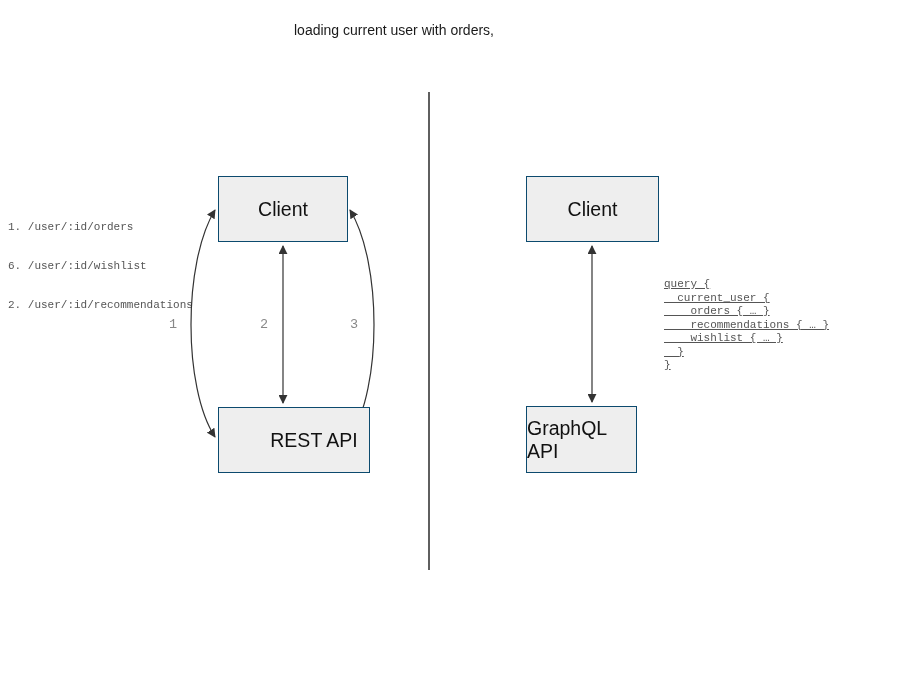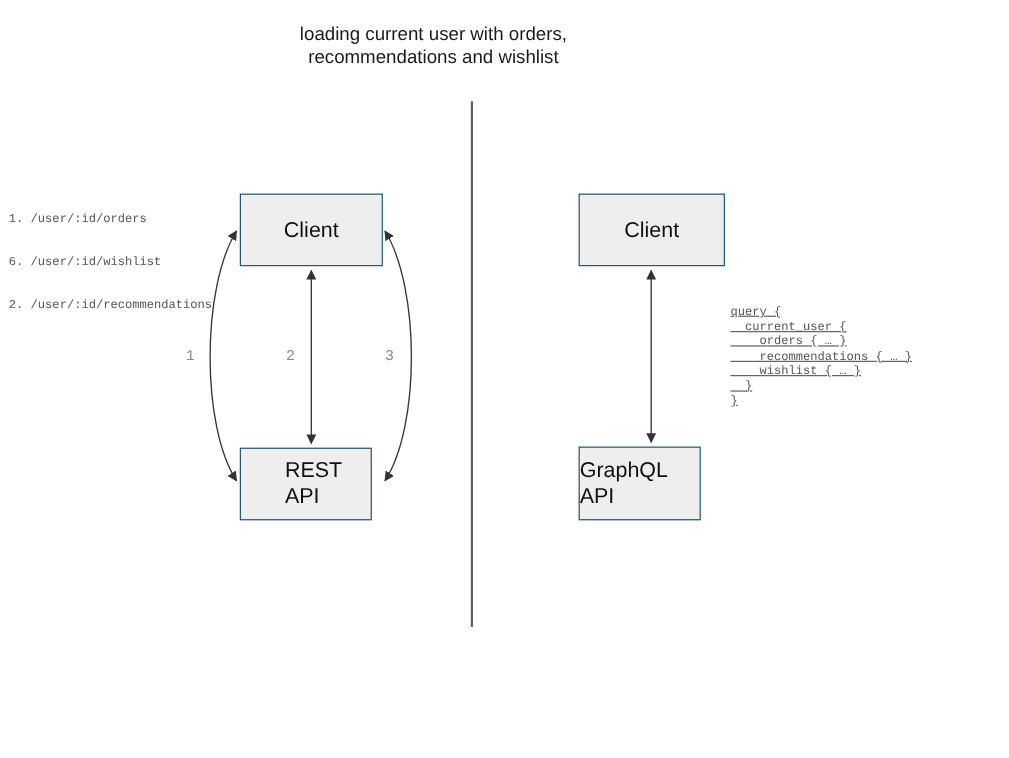--- a/index.html
+++ b/index.html
@@ -10,47 +10,47 @@
     background: #ffffff;
     overflow: hidden;
     font-family: "Liberation Sans", sans-serif;
   }
   .title {
     position: absolute;
     left: 254px;
     top: 20px;
     width: 280px;
     text-align: center;
-    font-size: 17px;
+    font-size: 14px;
     line-height: 21px;
     color: #1a1a1a;
   }
   .box {
     position: absolute;
     box-sizing: border-box;
     background: #eeeeee;
     border: 1px solid #0c4a6e;
     display: flex;
     align-items: center;
     justify-content: center;
     font-size: 19.5px;
     color: #111111;
   }
   #client-left  { left: 218px; top: 176px; width: 130px; height: 66px; }
-  #rest-api     { left: 218px; top: 407px; width: 120px; height: 66px; padding-left: 40px; }
+  #rest-api     { left: 218px; top: 407px; width: 152px; height: 66px; padding-left: 40px; }
   #client-right { left: 526px; top: 176px; width: 133px; height: 66px; }
   #graphql-api  { left: 526px; top: 406px; width: 111px; height: 67px; }
   .mono {
     font-family: "Liberation Mono", "DejaVu Sans Mono", monospace;
     color: #555555;
   }
   #endpoint-list {
     position: absolute;
     left: 8px;
-    top: 168px;
+    top: 195px;
     font-size: 11px;
     line-height: 13px;
     white-space: pre;
   }
   #query-code {
     position: absolute;
     left: 664px;
     top: 278px;
     margin: 0;
     font-size: 11px;
@@ -84,21 +84,20 @@
     pointer-events: none;
   }
 </style>
 </head>
 <body>
 
 <div id="canvas">
 
   <div class="title">
     <div>loading current user with orders,</div>
-    <div>recommendations and wishlist</div>
   </div>
 
   <div id="endpoint-list" class="mono">
     <div>1. /user/:id/orders</div>
     <div>6. /user/:id/wishlist</div>
     <div>2. /user/:id/recommendations</div>
   </div>
 
   <svg id="arrow-layer" width="917" height="689" viewBox="0 0 917 689">
     <defs>

